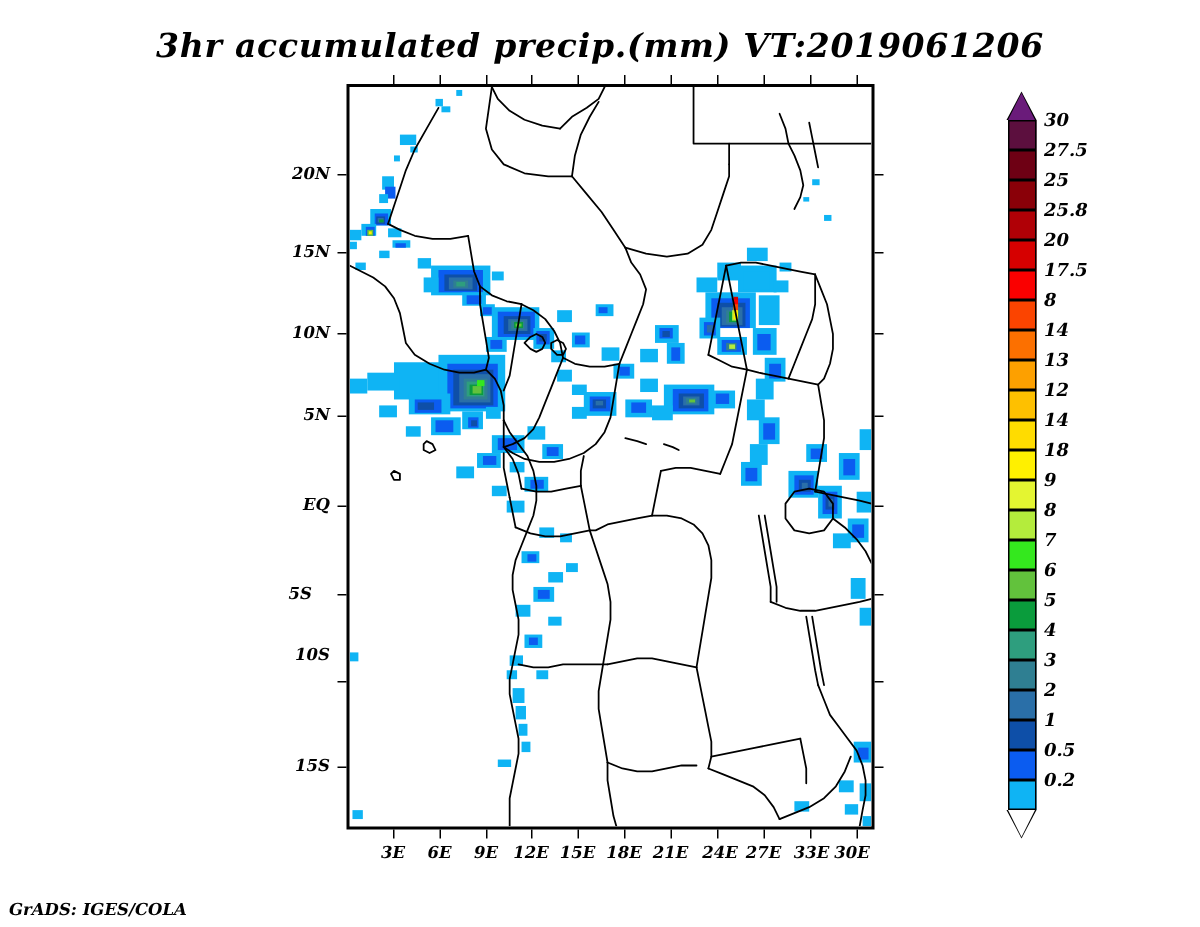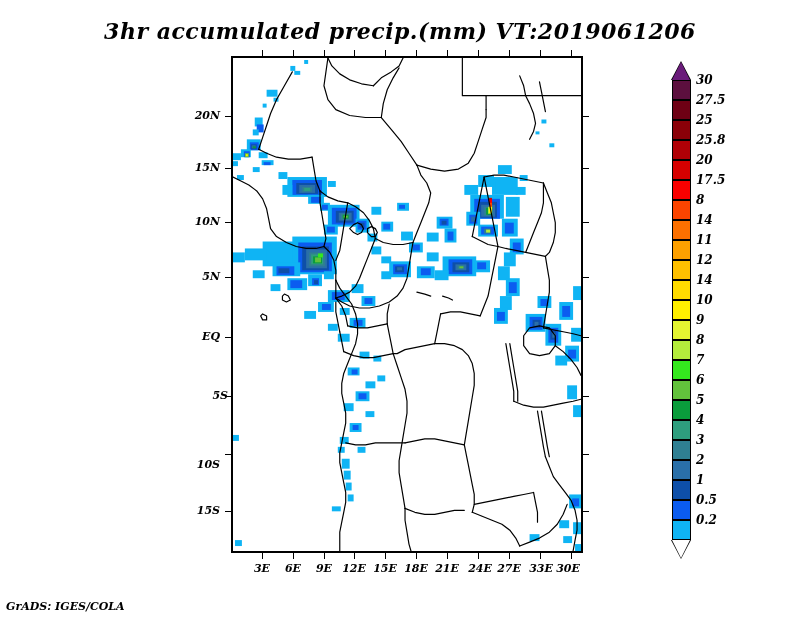--- a/index.html
+++ b/index.html
@@ -397,25 +397,25 @@
 <div class="ytick" style="top:277px"></div>
 <div class="ytickL" style="top:277px"></div>
 <div class="ylab" style="left:160px;top:270px">5N</div>
 
 <div class="ytick" style="top:337px"></div>
 <div class="ytickL" style="top:337px"></div>
 <div class="ylab" style="left:160px;top:330px">EQ</div>
 
 <div class="ytick" style="top:396px"></div>
 <div class="ytickL" style="top:396px"></div>
-<div class="ylab" style="left:168px;top:389px">5S</div>
+<div class="ylab" style="left:148px;top:389px">5S</div>
 
 <div class="ytick" style="top:454px"></div>
 <div class="ytickL" style="top:454px"></div>
-<div class="ylab" style="left:160px;top:458px">10S</div>
+<div class="ylab" style="left:160px;top:430px">10S</div>
 
 <div class="ytick" style="top:511px"></div>
 <div class="ytickL" style="top:511px"></div>
 <div class="ylab" style="left:160px;top:504px">15S</div>
 
 <div class="xtick" style="left:262px"></div>
 <div class="xtickT" style="left:262px"></div>
 <div class="xlab" style="left:262px">3E</div>
 
 <div class="xtick" style="left:293px"></div>
@@ -471,27 +471,27 @@
     <div class="cb-lab" style="top: 53px;">25.8</div>
     <div class="cb-cell" style="top: 80px; height: 20px; background: rgb(214, 0, 0);"></div>
     <div class="cb-lab" style="top: 73px;">20</div>
     <div class="cb-cell" style="top: 100px; height: 20px; background: rgb(250, 0, 0);"></div>
     <div class="cb-lab" style="top: 93px;">17.5</div>
     <div class="cb-cell" style="top: 120px; height: 20px; background: rgb(251, 68, 0);"></div>
     <div class="cb-lab" style="top: 113px;">8</div>
     <div class="cb-cell" style="top: 140px; height: 20px; background: rgb(252, 112, 0);"></div>
     <div class="cb-lab" style="top: 133px;">14</div>
     <div class="cb-cell" style="top: 160px; height: 20px; background: rgb(253, 160, 0);"></div>
-    <div class="cb-lab" style="top: 153px;">11</div>
+    <div class="cb-lab" style="top: 153px;">13</div>
     <div class="cb-cell" style="top: 180px; height: 20px; background: rgb(254, 192, 0);"></div>
     <div class="cb-lab" style="top: 173px;">12</div>
     <div class="cb-cell" style="top: 200px; height: 20px; background: rgb(255, 220, 0);"></div>
     <div class="cb-lab" style="top: 193px;">14</div>
     <div class="cb-cell" style="top: 220px; height: 20px; background: rgb(255, 240, 0);"></div>
-    <div class="cb-lab" style="top: 213px;">10</div>
+    <div class="cb-lab" style="top: 213px;">18</div>
     <div class="cb-cell" style="top: 240px; height: 20px; background: rgb(228, 245, 49);"></div>
     <div class="cb-lab" style="top: 233px;">9</div>
     <div class="cb-cell" style="top: 260px; height: 20px; background: rgb(180, 236, 60);"></div>
     <div class="cb-lab" style="top: 253px;">8</div>
     <div class="cb-cell" style="top: 280px; height: 20px; background: rgb(52, 232, 30);"></div>
     <div class="cb-lab" style="top: 273px;">7</div>
     <div class="cb-cell" style="top: 300px; height: 20px; background: rgb(98, 194, 60);"></div>
     <div class="cb-lab" style="top: 293px;">6</div>
     <div class="cb-cell" style="top: 320px; height: 20px; background: rgb(10, 156, 60);"></div>
     <div class="cb-lab" style="top: 313px;">5</div>

